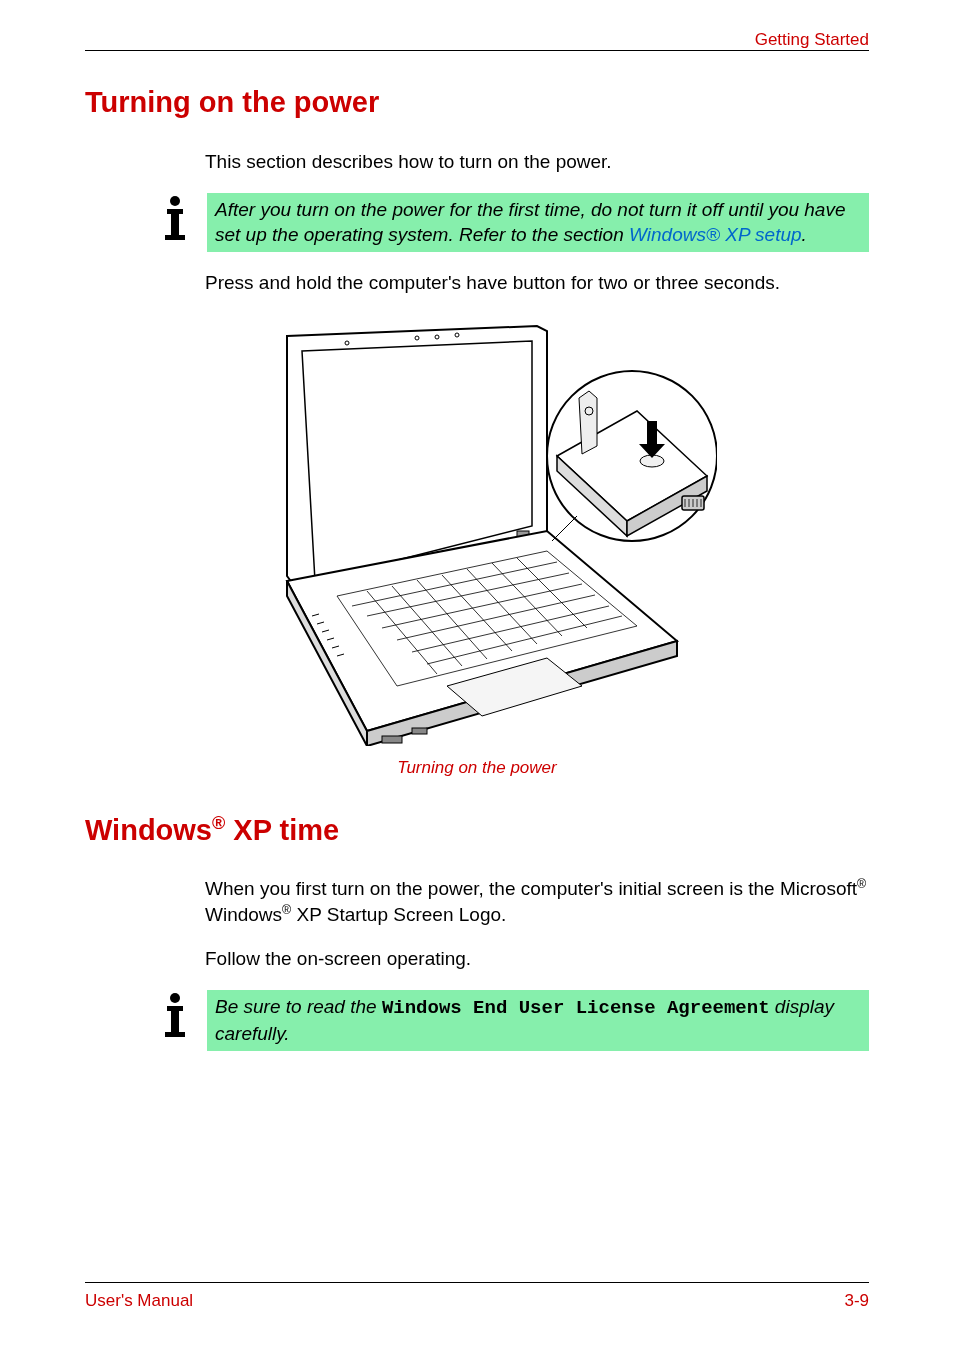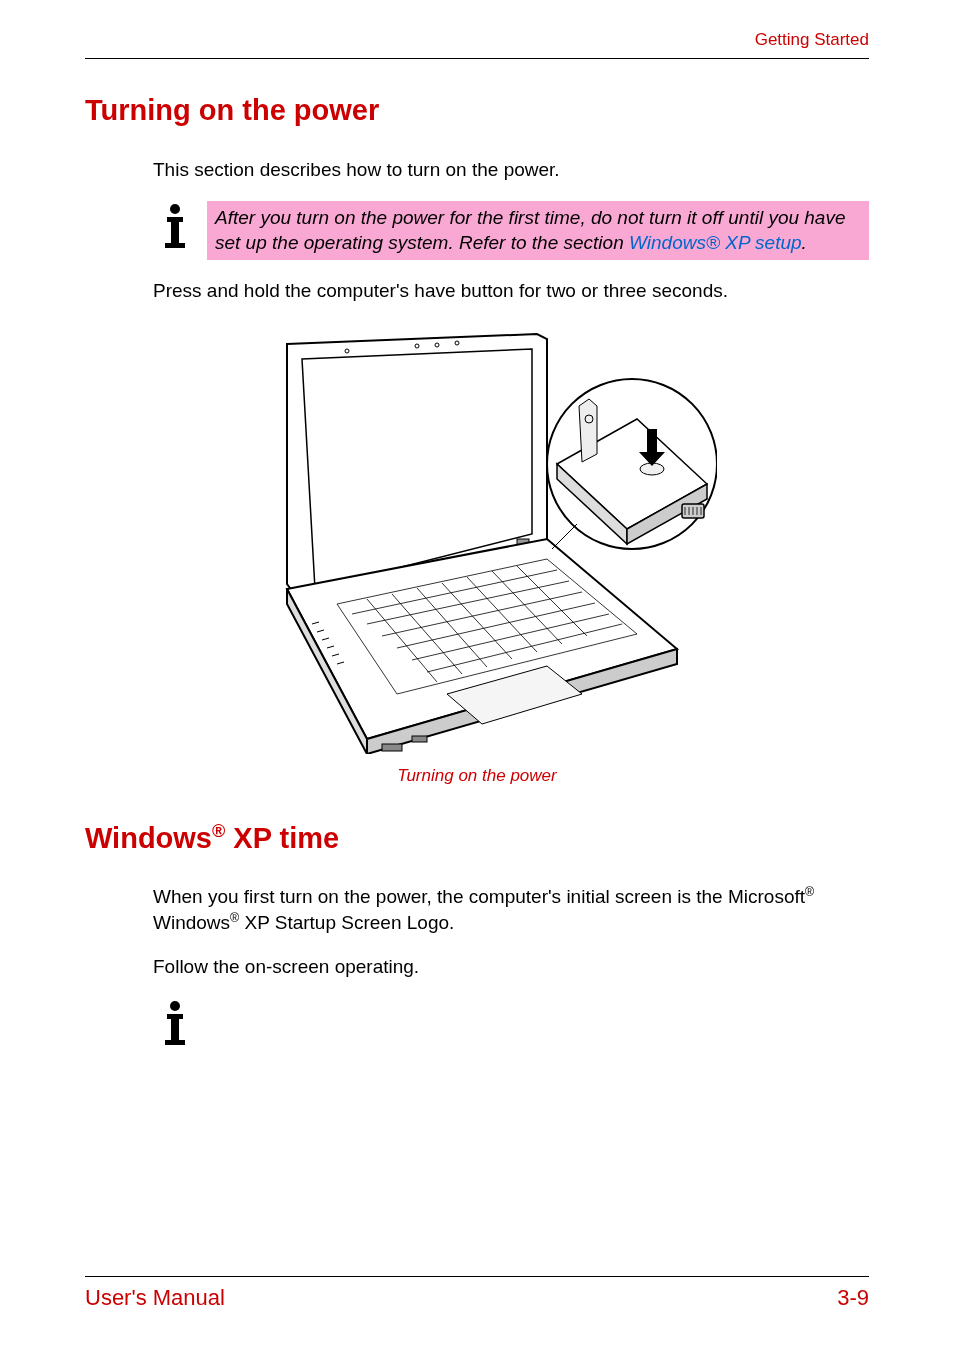--- a/index.html
+++ b/index.html
@@ -13,54 +13,53 @@
       color: #000;
       width: 954px;
       height: 1351px;
       position: relative;
       padding: 30px 85px 40px 85px;
     }
     .header {
       text-align: right;
       color: #cc0000;
       font-size: 17px;
-      padding-bottom: 8px;
       border-bottom: 1.5px solid #000;
       margin-bottom: 35px;
     }
     h1 {
       color: #cc0000;
       font-size: 29px;
       font-weight: bold;
       margin-bottom: 30px;
     }
     h1 sup {
       font-size: 18px;
       vertical-align: super;
     }
     .body-text {
       font-size: 19px;
       line-height: 1.35;
-      margin-left: 68px;
+      margin-left: 120px;
       margin-bottom: 18px;
     }
     .note-row {
       display: flex;
       align-items: flex-start;
       margin-bottom: 18px;
       gap: 12px;
     }
     .info-icon {
       flex-shrink: 0;
       width: 40px;
       height: 50px;
       margin-left: 70px;
     }
     .note-text {
-      background: #f9a8d4;
+      background: #86efac;
       padding: 4px 8px;
       font-size: 19px;
       font-style: italic;
       line-height: 1.35;
       flex: 1;
     }
     .note-text a {
       color: #0066cc;
       text-decoration: none;
     }
@@ -88,21 +87,21 @@
     .footer {
       position: absolute;
       bottom: 40px;
       left: 85px;
       right: 85px;
       border-top: 1.5px solid #000;
       padding-top: 8px;
       display: flex;
       justify-content: space-between;
       color: #cc0000;
-      font-size: 22px;
+      font-size: 17px;
     }
     sup.reg {
       font-size: 0.65em;
       vertical-align: super;
     }
   </style>
 </head>
 <body>
 
 <div class="header">
@@ -217,18 +216,21 @@
 
 <div class="note-row">
   <div class="info-icon">
     <svg viewBox="0 0 40 50">
       <circle cx="20" cy="8" r="5" fill="#000"></circle>
       <rect x="12" y="16" width="16" height="5" fill="#000"></rect>
       <rect x="16" y="16" width="8" height="26" fill="#000"></rect>
       <rect x="10" y="42" width="20" height="5" fill="#000"></rect>
     </svg>
   </div>
+  <div class="note-text">
+    <span>Be sure to read the </span><span class="mono">Windows End User License Agreement</span><span> display carefully.</span>
+  </div>
 </div>
 
 <div class="footer">
   <span>User's Manual</span>
   <span>3-9</span>
 </div>
 
 </body></html>

